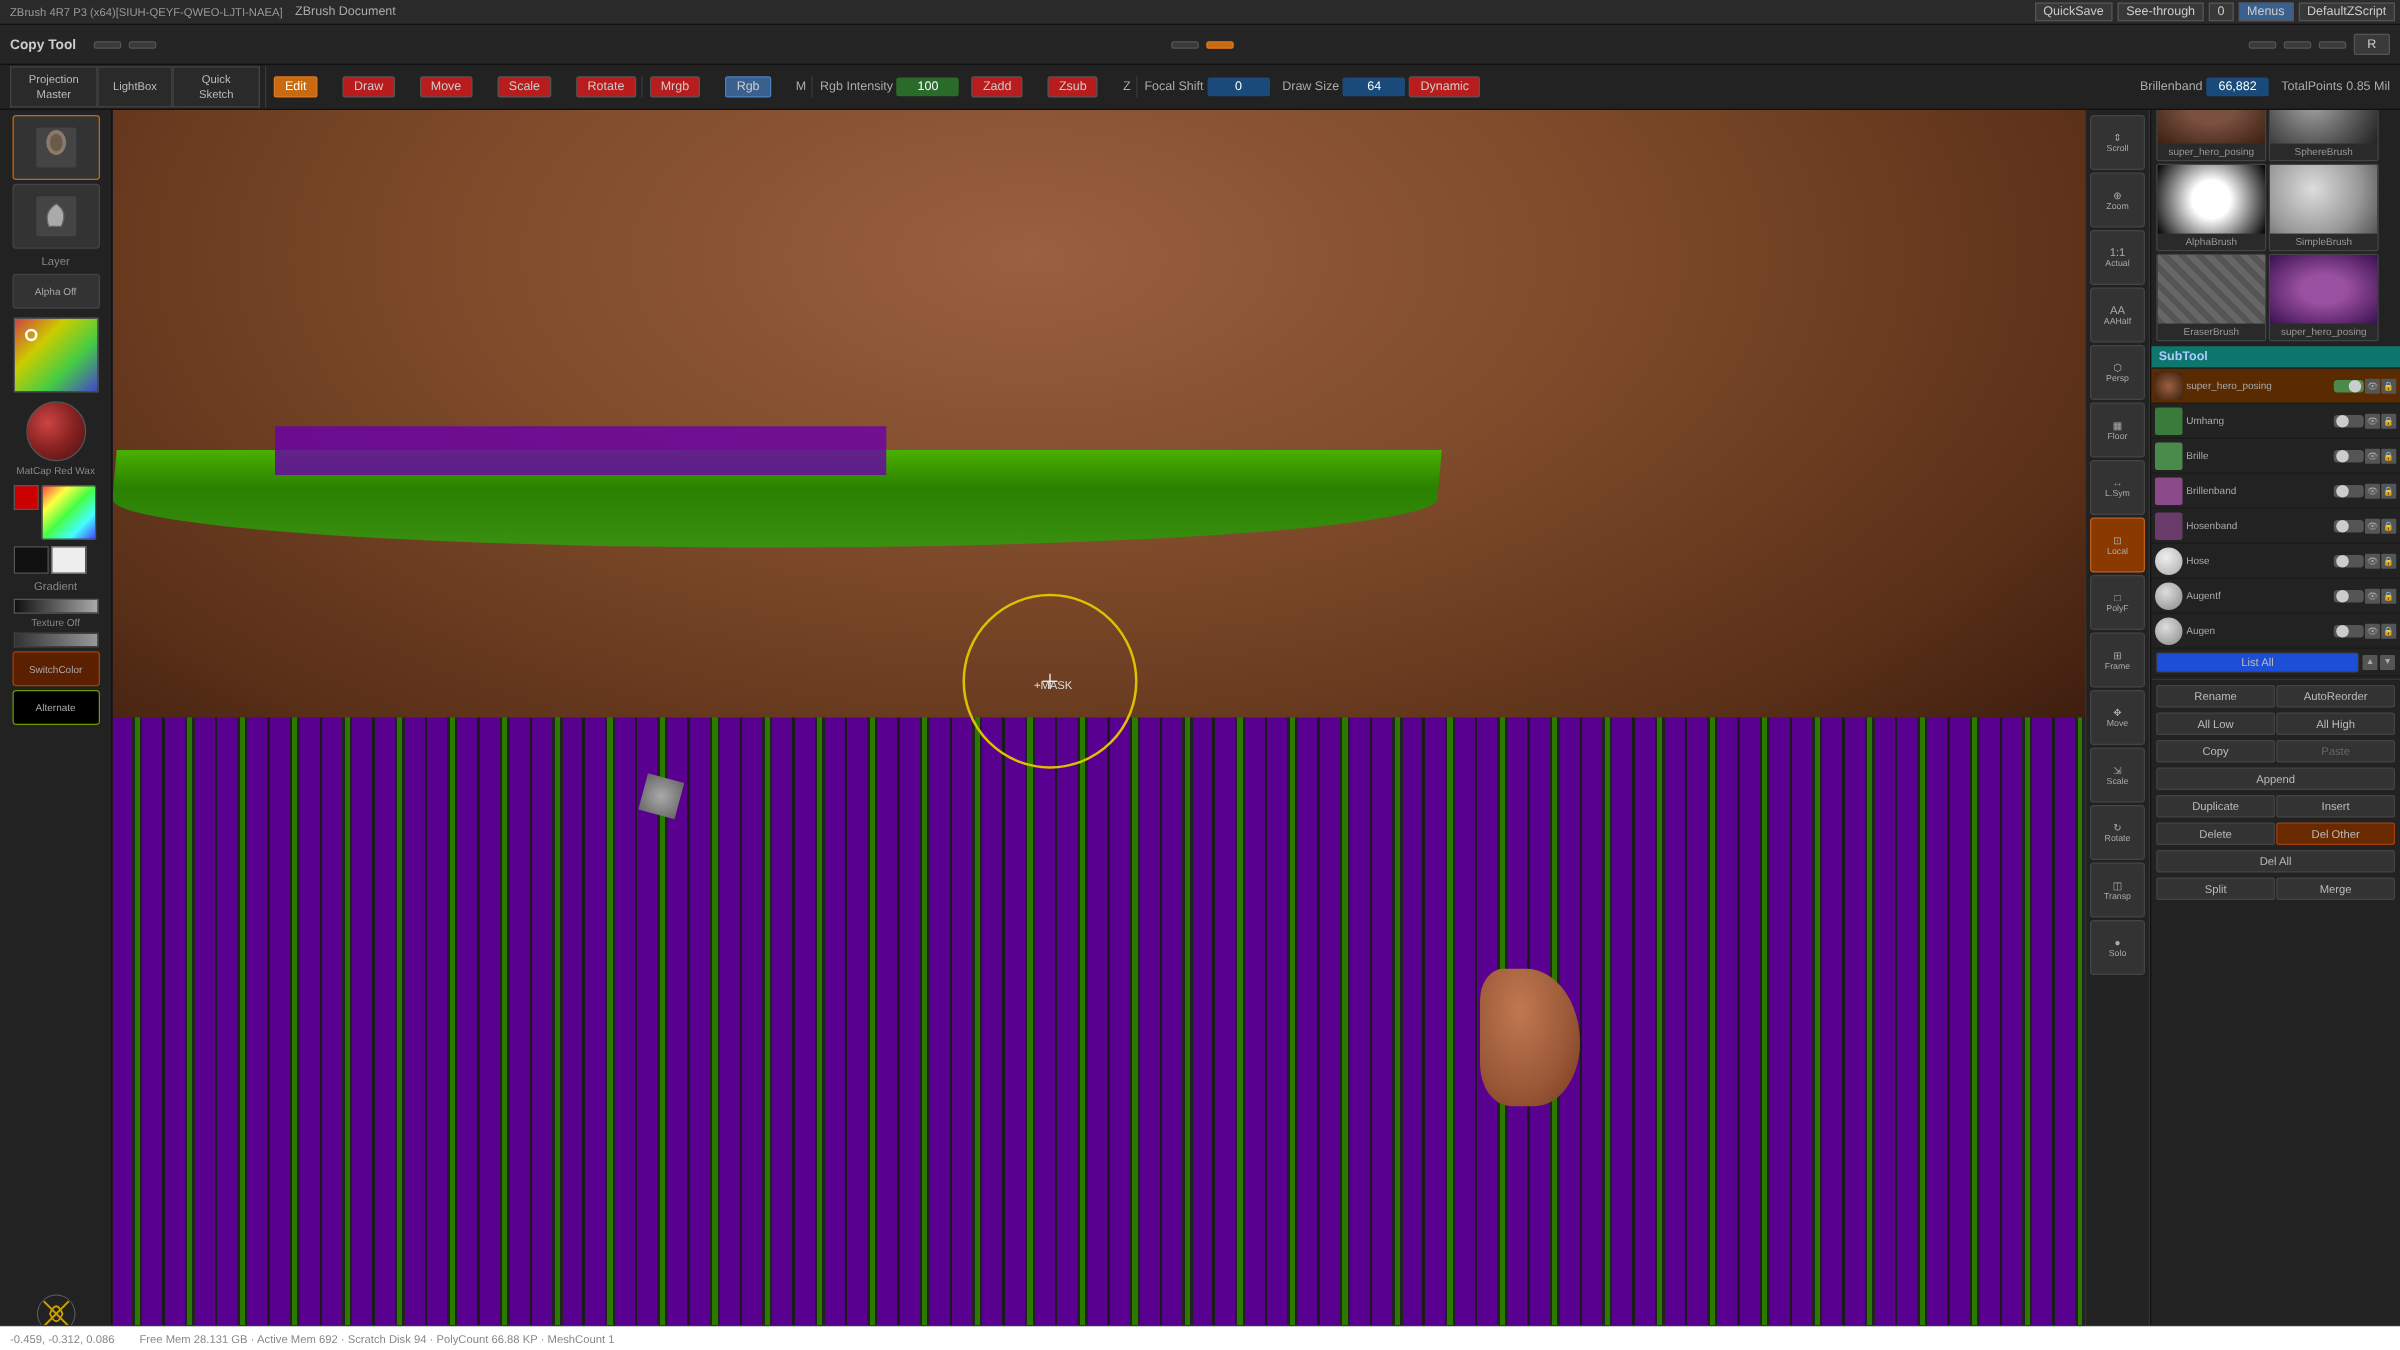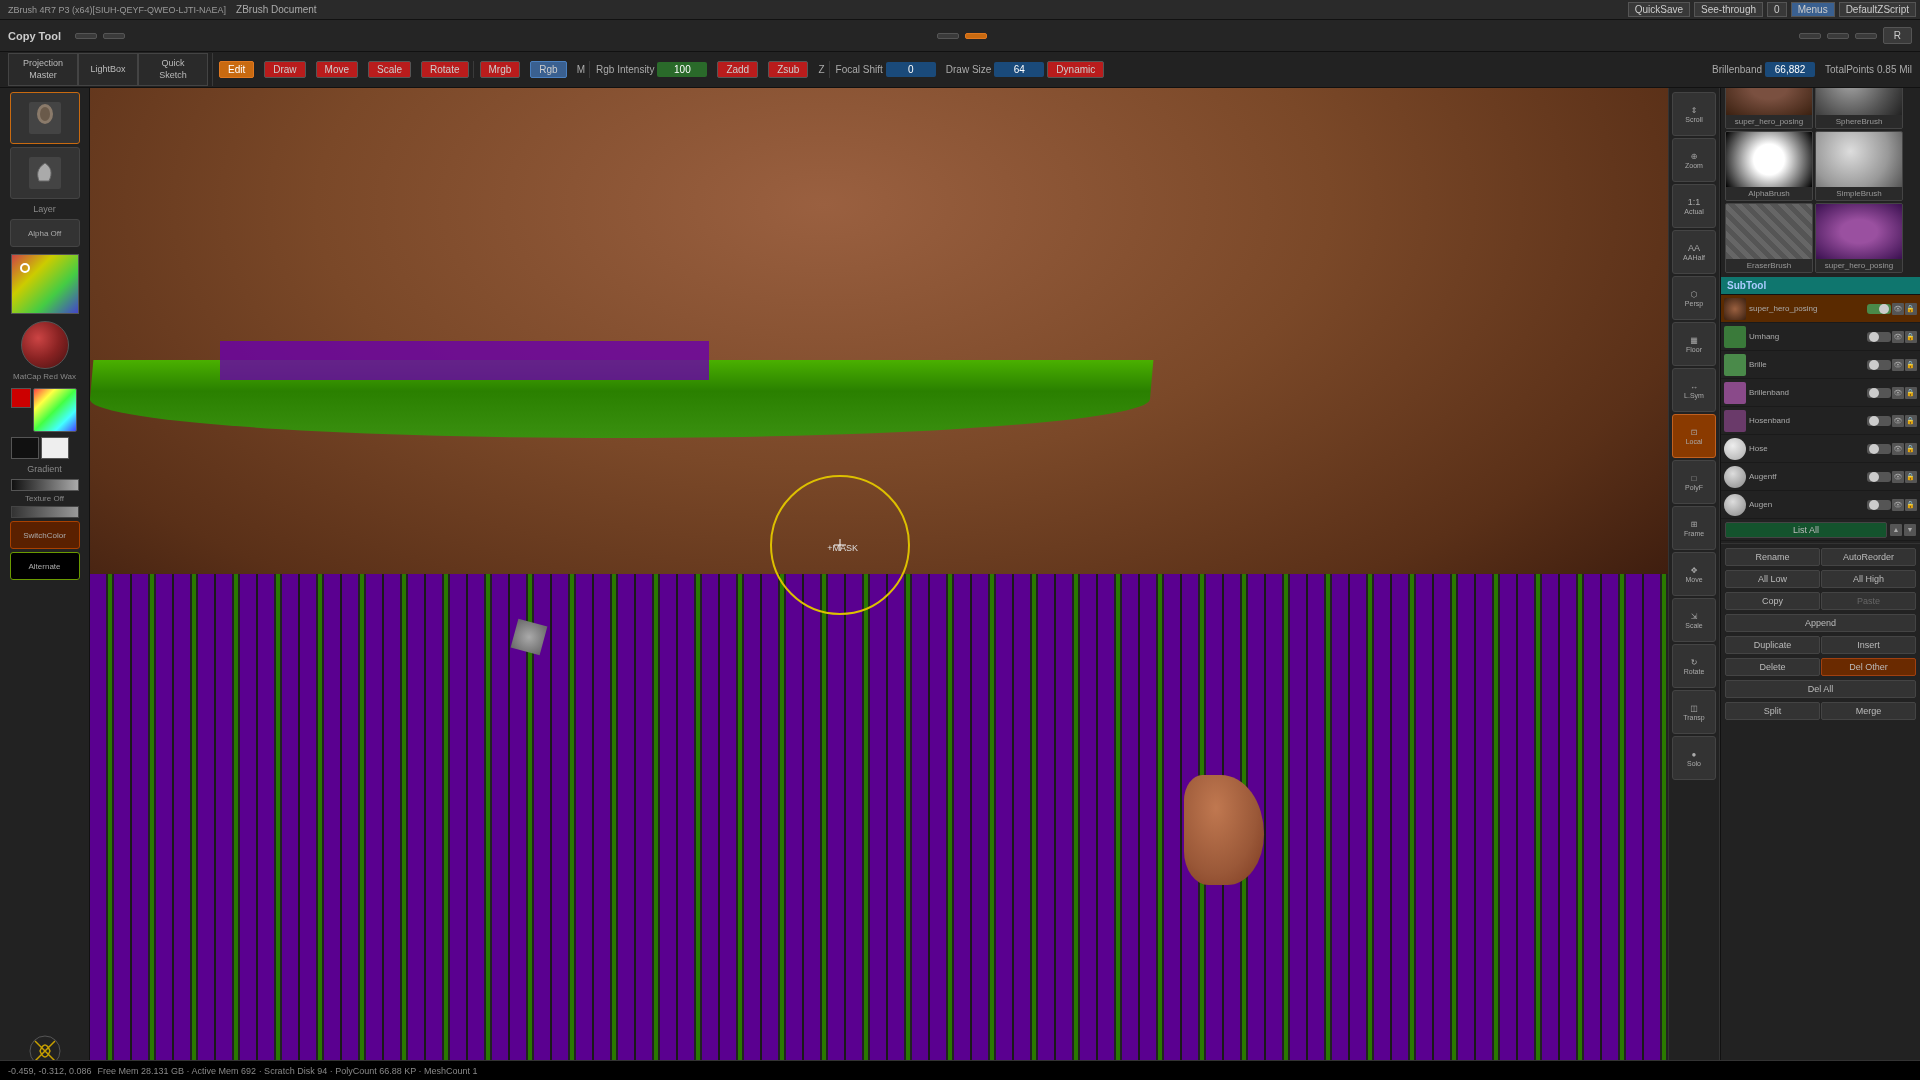--- a/index.html
+++ b/index.html
@@ -87,21 +87,21 @@
       display: flex;
       align-items: center;
       padding: 0 4px;
       gap: 2px;
       border-bottom: 1px solid #111;
       z-index: 100;
     }
     .tb-group {
       display: flex;
       align-items: center;
-      gap: 10px;
+      gap: 20px;
       padding: 0 4px;
       border-right: 1px solid #3a3a3a;
     }
     .tb-btn {
       padding: 2px 8px;
       background: #b91c1c;
       border: 1px solid #555;
       color: #ccc;
       font-size: 10px;
       cursor: pointer;
@@ -285,21 +285,21 @@
     .rp-row {
       display: flex;
       align-items: center;
       padding: 2px 4px;
       gap: 3px;
       border-bottom: 1px solid #1a1a1a;
       min-height: 22px;
     }
     .rp-btn {
       flex: 1;
-      background: #14532d;
+      background: #1d4ed8;
       border: 1px solid #444;
       color: #bbb;
       font-size: 9px;
       padding: 2px 4px;
       cursor: pointer;
       text-align: center;
       border-radius: 2px;
     }
 
     
@@ -447,25 +447,25 @@
       color: #aaa;
       gap: 1px;
     }
     .rst-btn.orange { background: #8a3a00; border-color: #c06020; }
 
     
     #bottom-bar {
       position: absolute;
       bottom: 0; left: 0; right: 0;
       height: 20px;
-      background: #000000;
+      background: #ffffff;
       display: flex;
       align-items: center;
       padding: 0 8px;
-      gap: 6px;
+      gap: 20px;
       border-top: 1px solid #333;
       z-index: 100;
     }
     #bottom-bar .stat { font-size: 9px; color: #888; }
 
     
     .spx-row {
       display: flex;
       align-items: center;
       padding: 2px 6px;

